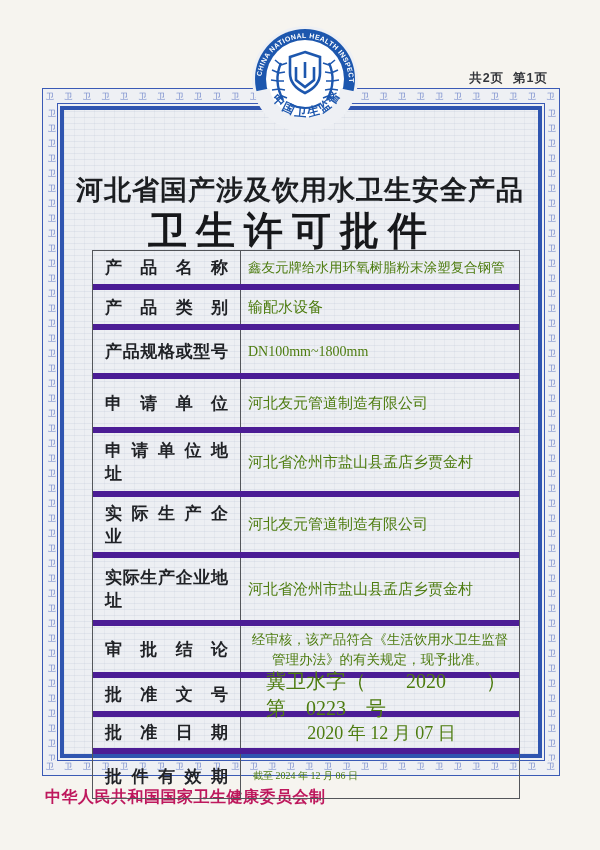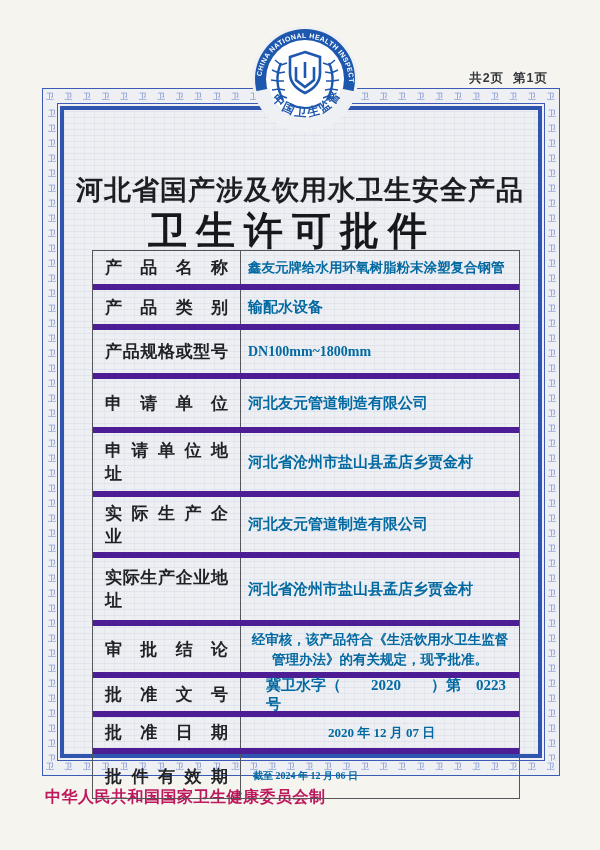--- a/index.html
+++ b/index.html
@@ -77,33 +77,33 @@
     display:flex;align-items:center;padding:0 12px;box-sizing:border-box;
     font-family:"Liberation Sans","DejaVu Sans",sans-serif;
   }
   .tlabel span{
     display:block;width:100%;
     font-size:17px;font-weight:bold;color:#202226;
     text-align:justify;text-align-last:justify;
   }
   .tvalue{
     flex:1;display:flex;align-items:center;padding:0 4px 0 7px;
-    font-size:15px;font-weight:bold;color:#0369a1;
+    font-size:15px;font-weight:normal;color:#4d7c0f;
     box-sizing:border-box;white-space:pre-wrap;
   }
   .r1{height:33px;} .r1 .tvalue{font-size:13.5px;letter-spacing:0;}
   .r2{height:34px;}
   .r3{height:43px;} .r3 .tvalue{font-size:14px;}
   .r4{height:48px;}
   .r5{height:58px;}
   .r6{height:55px;}
   .r7{height:62px;}
   .r8{height:46px;} .r8 .tvalue{font-size:13.5px;line-height:1.45;text-align:center;display:block;padding:4px 8px;}
-  .r9{height:33px;gap:18px;} .r9 .tvalue{justify-content:center;font-size:15px;}
-  .r10{height:31px;} .r10 .tvalue{justify-content:center;font-size:13px;}
+  .r9{height:33px;gap:18px;} .r9 .tvalue{justify-content:center;font-size:20px;}
+  .r10{height:31px;} .r10 .tvalue{justify-content:center;font-size:18px;}
   .r11{height:44px;} .r11 .tvalue{font-size:10px;padding-left:12px;}
 
   
   .footer{
     position:absolute;left:45px;top:787px;
     font-size:16px;font-weight:bold;color:#be185d;
     letter-spacing:0.5px;
     font-family:"Liberation Sans","DejaVu Sans",sans-serif;
   }
 </style>

